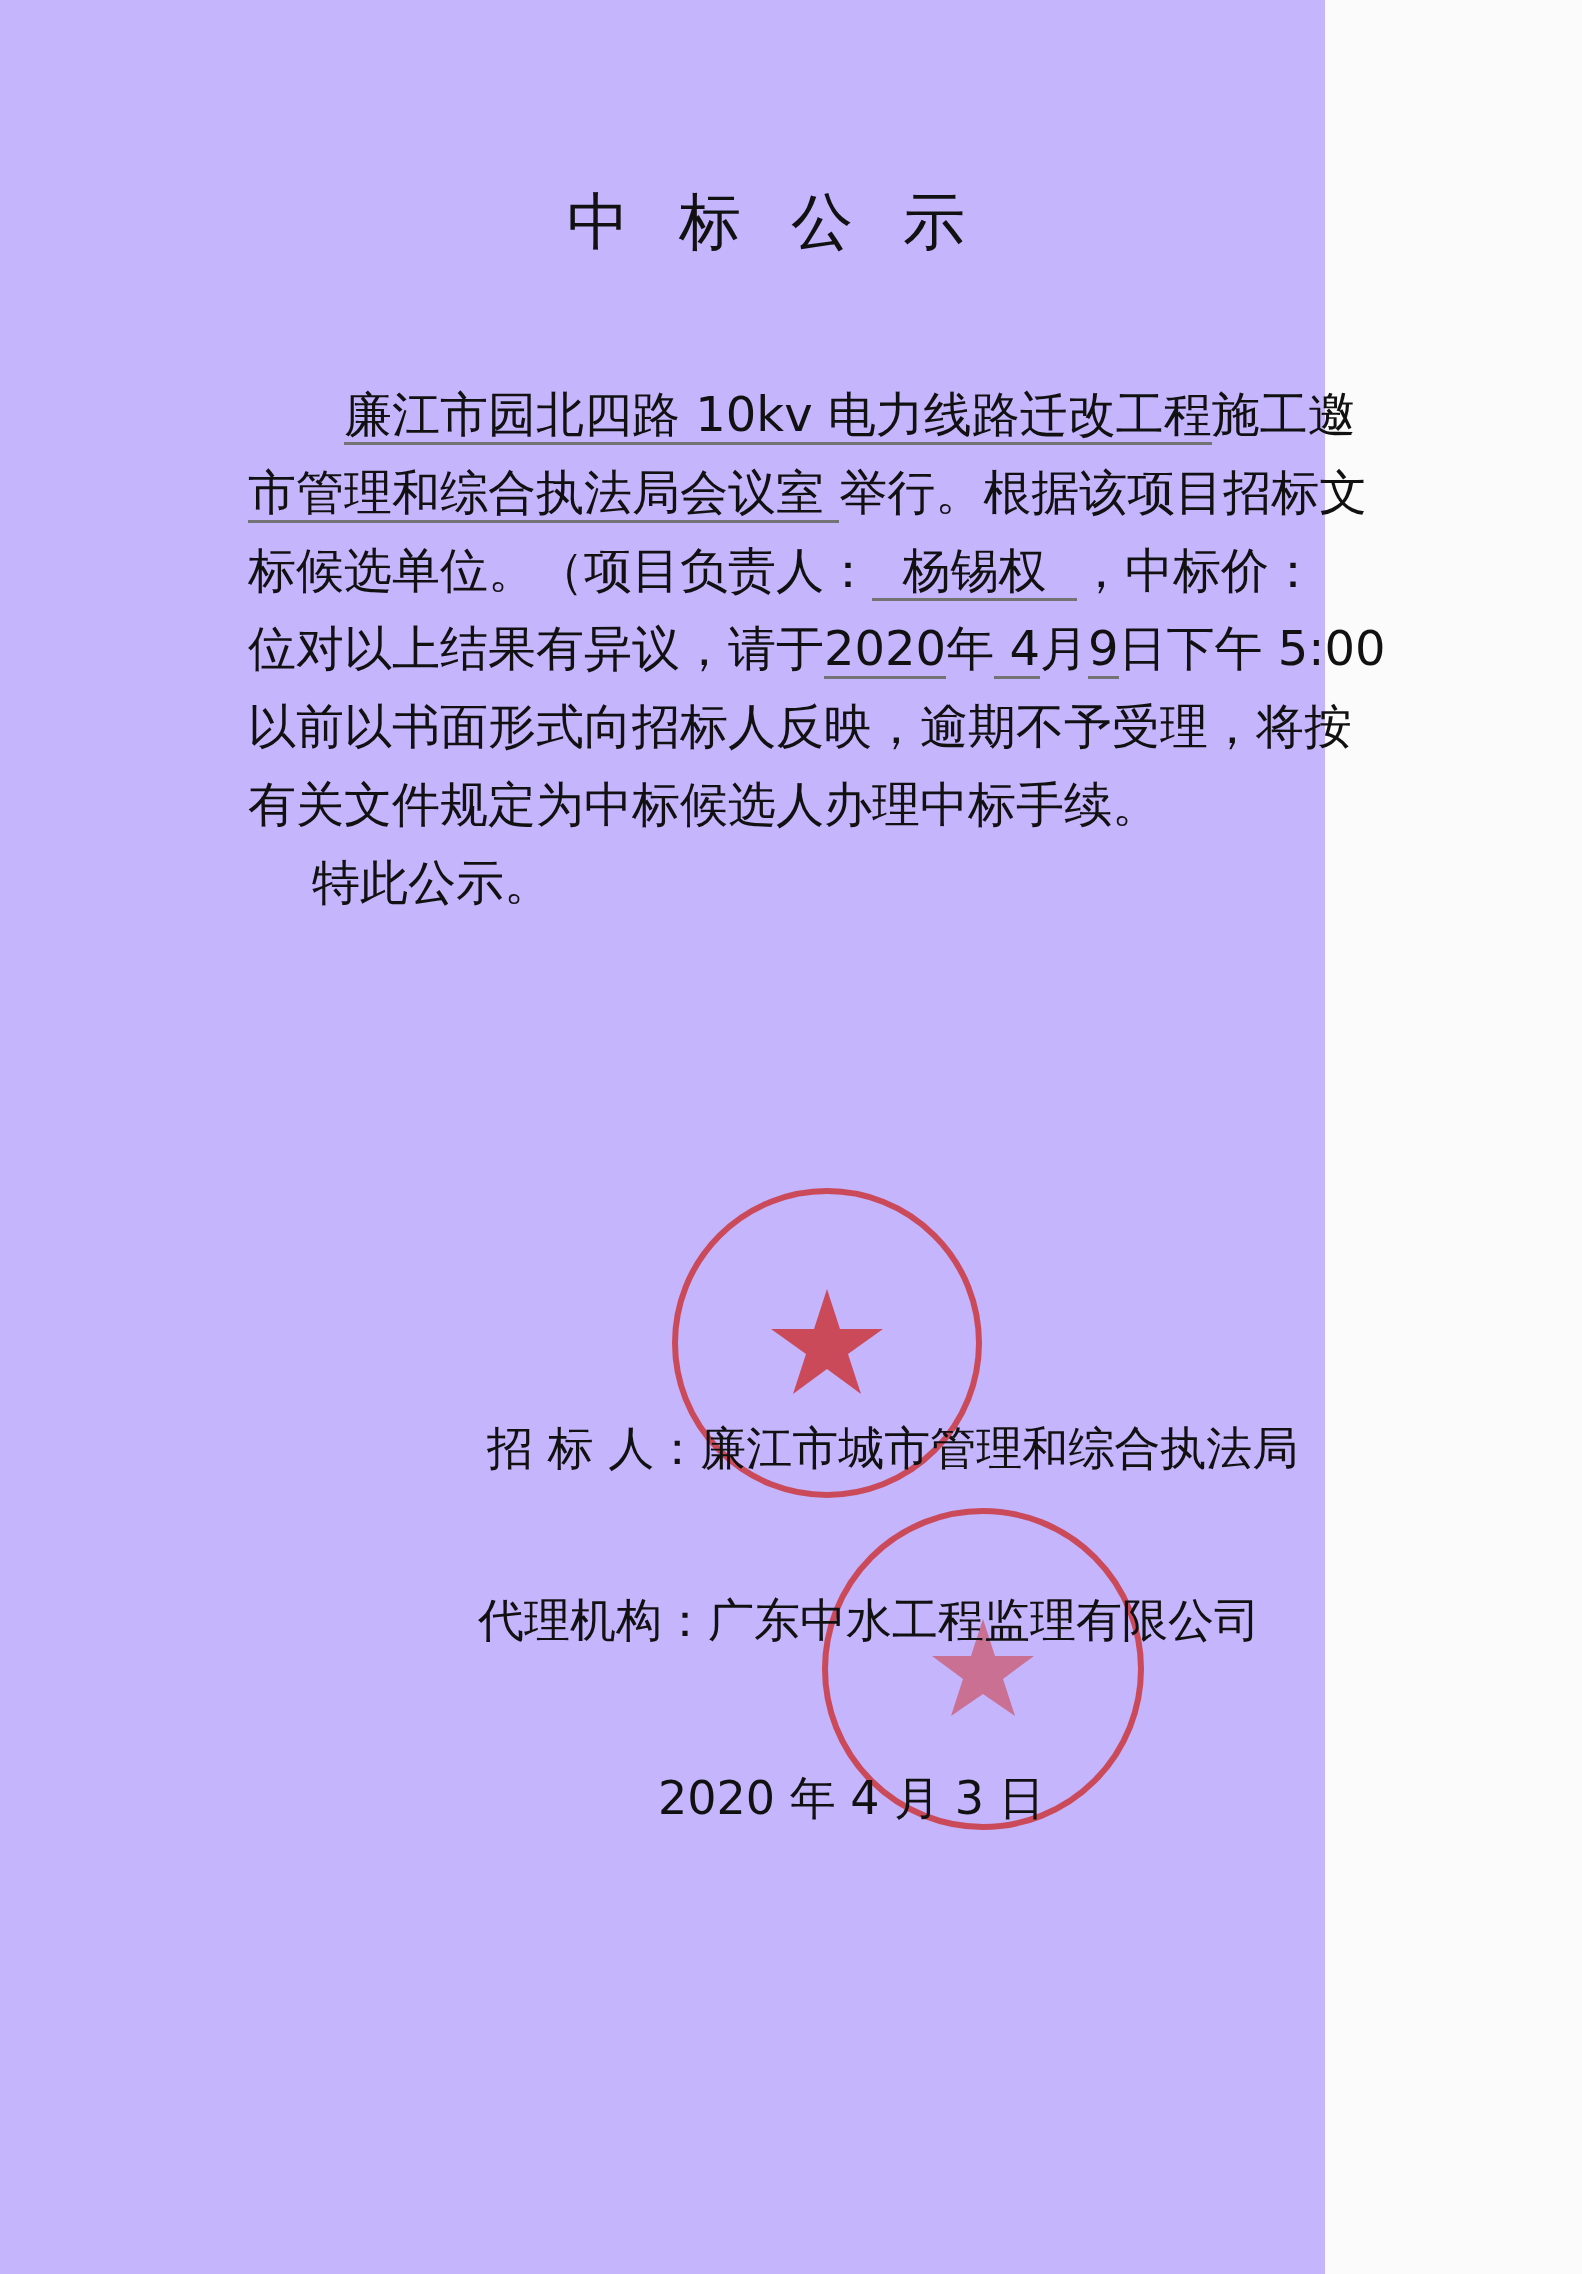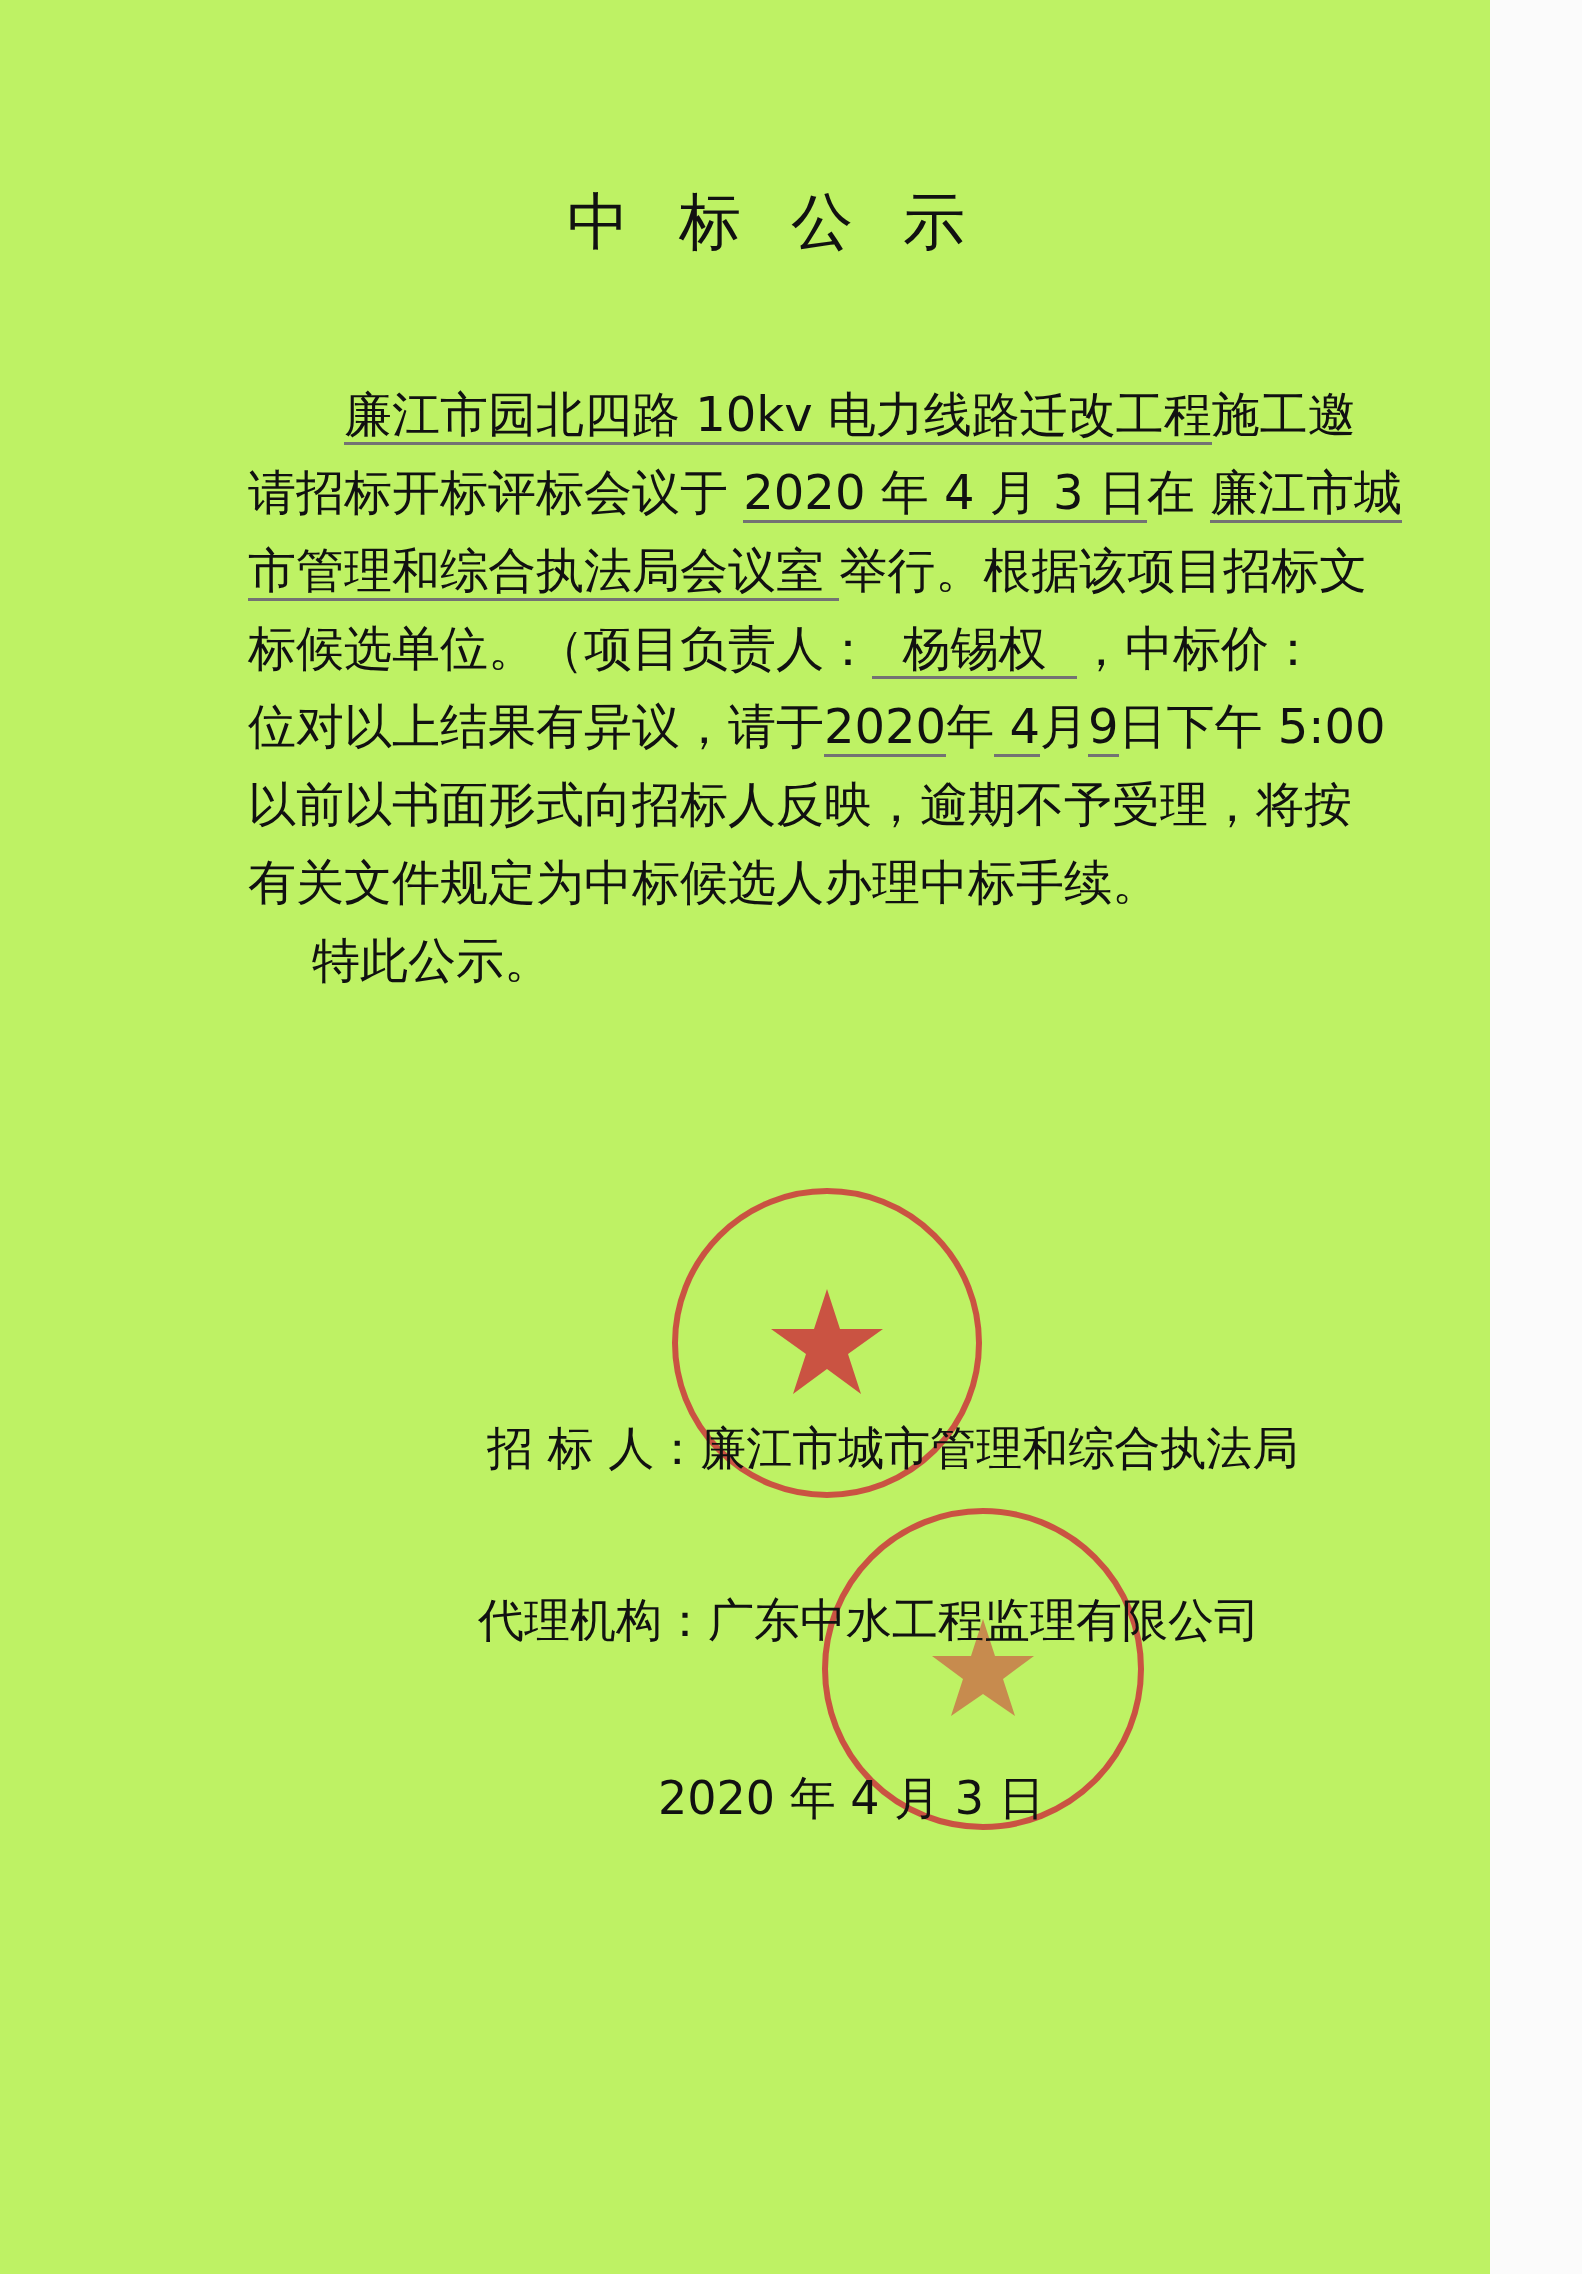--- a/index.html
+++ b/index.html
@@ -1,18 +1,18 @@
 <!DOCTYPE html>
 <html><head>
 <meta charset="utf-8">
 <style>
   html,body{margin:0;padding:0;}
   body{width:1582px;height:2274px;background:#fbfbfb;position:relative;overflow:hidden;
        font-family:"DejaVu Sans","Liberation Sans",sans-serif;color:#111;}
-  .page{position:absolute;left:0;top:0;width:1490px;height:2274px;background:#bef264;}
+  .page{position:absolute;left:0;top:0;width:1325px;height:2274px;background:#c4b5fd;}
   .title{position:absolute;left:0;width:1582px;top:180px;text-align:center;font-size:62px;
          letter-spacing:50px;font-family:"DejaVu Serif","Liberation Serif",serif;}
   .body-text{position:absolute;left:248px;top:375px;width:1150px;font-size:48px;line-height:78px;
              font-family:"DejaVu Sans","Liberation Sans",sans-serif;}
   .line{white-space:nowrap;height:78px;}
   .u{border-bottom:3px solid #737373;}
   .indent{padding-left:96px;}
   .sign{position:absolute;font-size:46px;white-space:nowrap;}
   .seal{position:absolute;border-radius:50%;border:6px solid rgba(205,55,60,0.85);}
   .seal svg{position:absolute;left:0;top:0;}
@@ -20,23 +20,20 @@
 </head>
 <body>
 
 <div class="page">
 
   <div class="title">中标公示</div>
 
   <div class="body-text">
     <div class="line indent">
       <span class="u">廉江市园北四路 10kv 电力线路迁改工程</span><span>施工邀</span>
-    </div>
-    <div class="line">
-      <span>请招标开标评标会议于 </span><span class="u">2020 年 4 月 3 日</span><span>在 </span><span class="u"> 廉江市城</span>
     </div>
     <div class="line">
       <span class="u">市管理和综合执法局会议室 </span><span>举行。根据该项目招标文</span>
     </div>
     <div class="line">
       <span>标候选单位。（项目负责人：</span><span class="u" style="white-space:pre">  杨锡权  </span><span>，中标价：</span>
     </div>
     <div class="line">
       <span>位对以上结果有异议，请于</span><span class="u">2020</span><span>年</span><span class="u"> 4</span><span>月</span><span class="u">9</span><span>日下午 5:00</span>
     </div>

